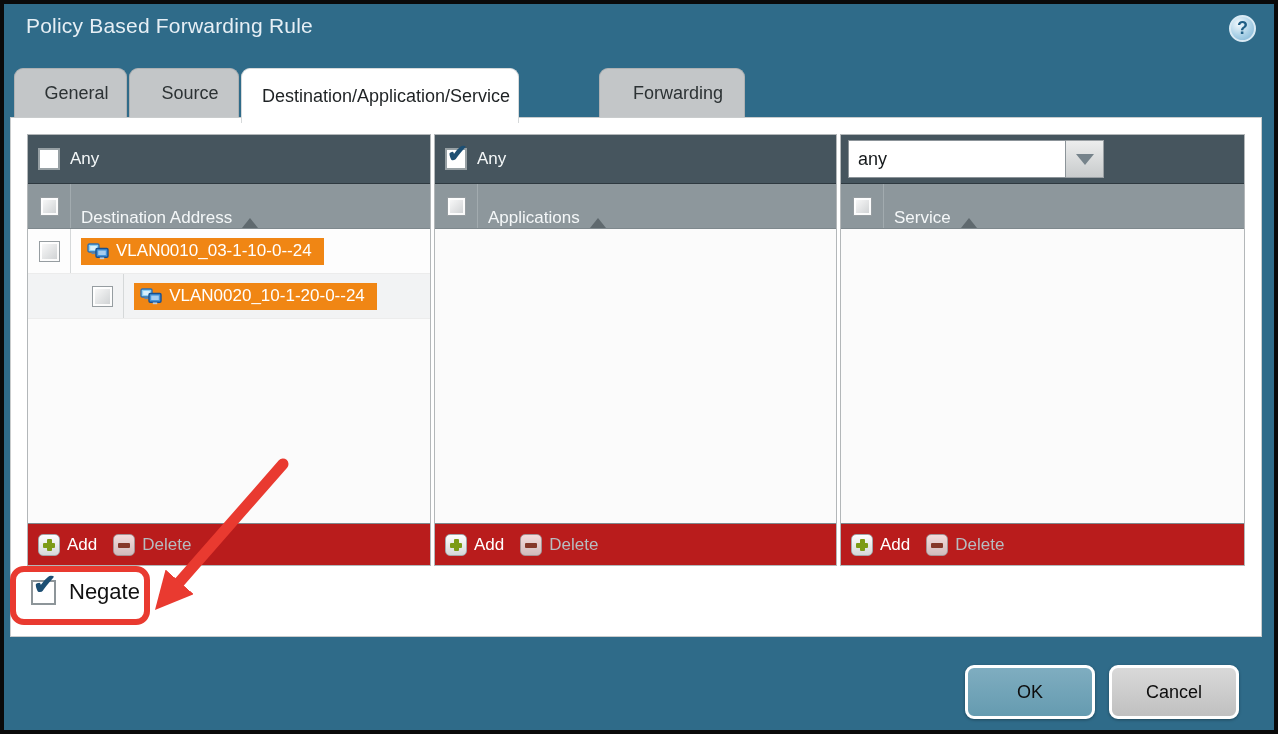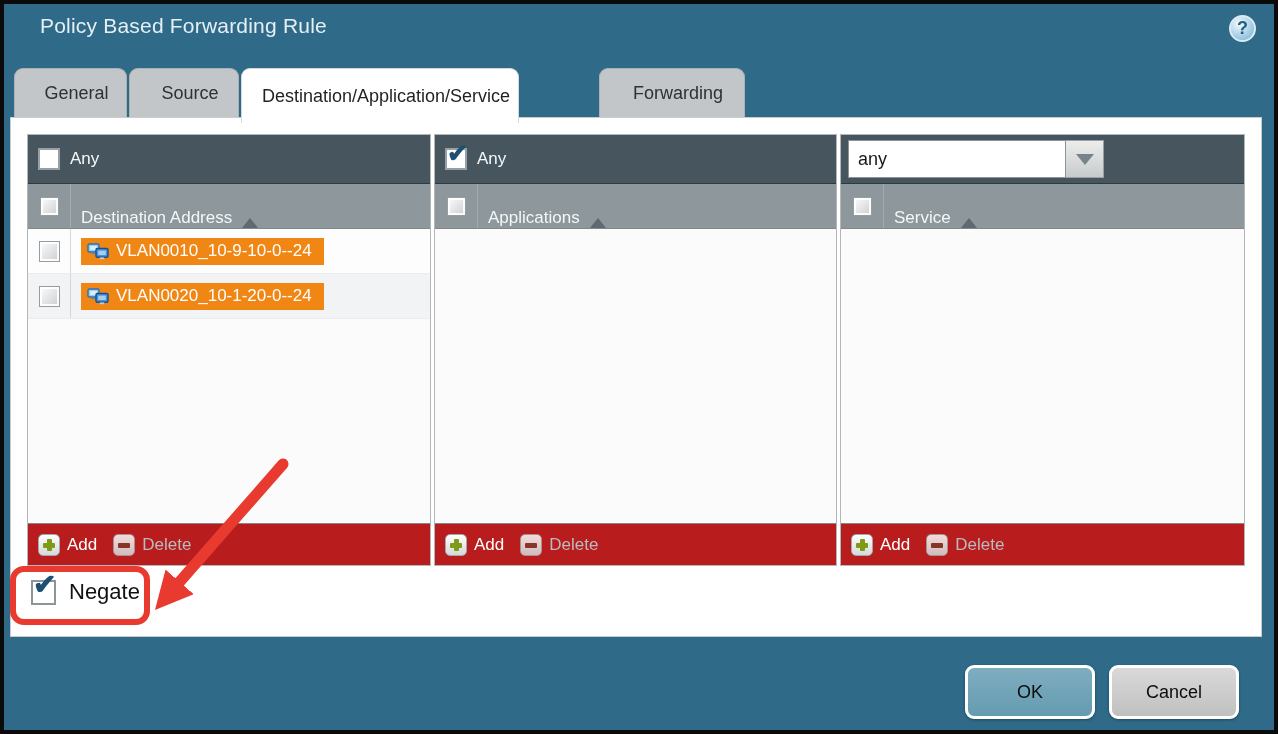--- a/index.html
+++ b/index.html
@@ -2,21 +2,21 @@
 <html><head>
 <meta charset="utf-8">
 <style>
   html,body{margin:0;padding:0;background:#222;}
   .stage{
     position:relative;width:1278px;height:734px;box-sizing:border-box;
     background:#2f6b89;border:4px solid #0a0a0a;overflow:hidden;
     font-family:"Liberation Sans", sans-serif;
   }
   
-  .title{position:absolute;left:36px;top:10px;font-size:21px;color:#e6eff5;letter-spacing:.2px;}
+  .title{position:absolute;left:22px;top:10px;font-size:21px;color:#e6eff5;letter-spacing:.2px;}
   .help{position:absolute;left:1225px;top:11px;width:27px;height:27px;border-radius:50%;
     background:radial-gradient(circle at 35% 30%, #f4fafd, #a9d0e6 55%, #79b0d2);
     border:2px solid #d9eaf4;color:#1f5f86;font-weight:bold;font-size:18px;
     display:flex;align-items:center;justify-content:center;box-sizing:border-box;cursor:pointer;}
   
   .tab{position:absolute;top:64px;height:49px;background:#c3c6c8;border:1px solid #aeb1b3;border-bottom:none;
     border-radius:9px 9px 0 0;display:flex;align-items:center;justify-content:center;
     font-size:18px;color:#2c3234;box-sizing:border-box;z-index:1;cursor:pointer;padding-left:12px;}
   .tab.active{background:#ffffff;height:55px;z-index:3;color:#1e2224;border-color:#d6d9da;}
   .tab-general{left:10px;width:113px;}
@@ -50,21 +50,21 @@
   .cb-sm{width:19px;height:19px;}
   .cb-row{width:21px;height:21px;}
   .cb .check{position:absolute;left:0px;top:-9px;font-size:25px;font-weight:bold;color:#1d4f73;line-height:1;}
   .cb-negate{width:25px;height:25px;background:#fff;border:2px solid #8d9599;}
   .cb-negate .check{font-size:28px;top:-11px;}
   
   .sort-asc{display:inline-block;width:0;height:0;border-left:8px solid transparent;
     border-right:8px solid transparent;border-bottom:10px solid #5f696e;margin-left:10px;}
   
   .row{height:44px;display:flex;align-items:center;border-bottom:1px solid #ececec;background:#fdfdfd;cursor:pointer;}
-  .row.alt{background:#f2f3f4;}
+  .row.alt{background:#f2f3f4;justify-content:center;}
   .row .rcb{width:42px;flex:0 0 42px;display:flex;align-items:center;justify-content:center;
     border-right:1px solid #d5d8d9;height:100%;}
   .chip{margin-left:10px;height:27px;display:inline-flex;align-items:center;gap:7px;
     background:#f08614;color:#fff;font-size:17px;padding:0 12px 0 6px;}
   
   .tool{display:inline-flex;align-items:center;gap:7px;cursor:pointer;}
   .tool + .tool{margin-left:16px;}
   .icon-btn{width:22px;height:22px;border-radius:5px;position:relative;box-sizing:border-box;
     background:linear-gradient(#fefefe,#d6d8d9);border:1px solid #a2a8ab;}
   .icon-btn .h{position:absolute;left:4px;right:4px;top:8px;height:5px;border-radius:1px;}
@@ -142,21 +142,21 @@
           </div>
           <span class="chip">
             <svg width="22" height="17" viewBox="0 0 22 17">
               <rect x="1" y="1" width="11" height="8" rx="1.3" fill="#8fd0f2" stroke="#2e6fb0" stroke-width="1.4"></rect>
               <rect x="3.2" y="3" width="6.6" height="4" fill="#d8effb"></rect>
               <rect x="4.5" y="9.5" width="4" height="1.6" fill="#5b87b4"></rect>
               <rect x="9" y="5.5" width="12" height="8.7" rx="1.3" fill="#4593d8" stroke="#174f8f" stroke-width="1.4"></rect>
               <rect x="11.2" y="7.6" width="7.6" height="4.4" fill="#a6cdef"></rect>
               <rect x="12.8" y="14.4" width="4.4" height="1.8" fill="#c3cdd6"></rect>
             </svg>
-            <span>VLAN0010_10-9-10-0--24</span>
+            <span>VLAN0010_03-1-10-0--24</span>
           </span>
         </div>
         <div class="row alt">
           <div class="rcb">
             <span class="cb cb-bevel cb-row"></span>
           </div>
           <span class="chip">
             <svg width="22" height="17" viewBox="0 0 22 17">
               <rect x="1" y="1" width="11" height="8" rx="1.3" fill="#8fd0f2" stroke="#2e6fb0" stroke-width="1.4"></rect>
               <rect x="3.2" y="3" width="6.6" height="4" fill="#d8effb"></rect>

